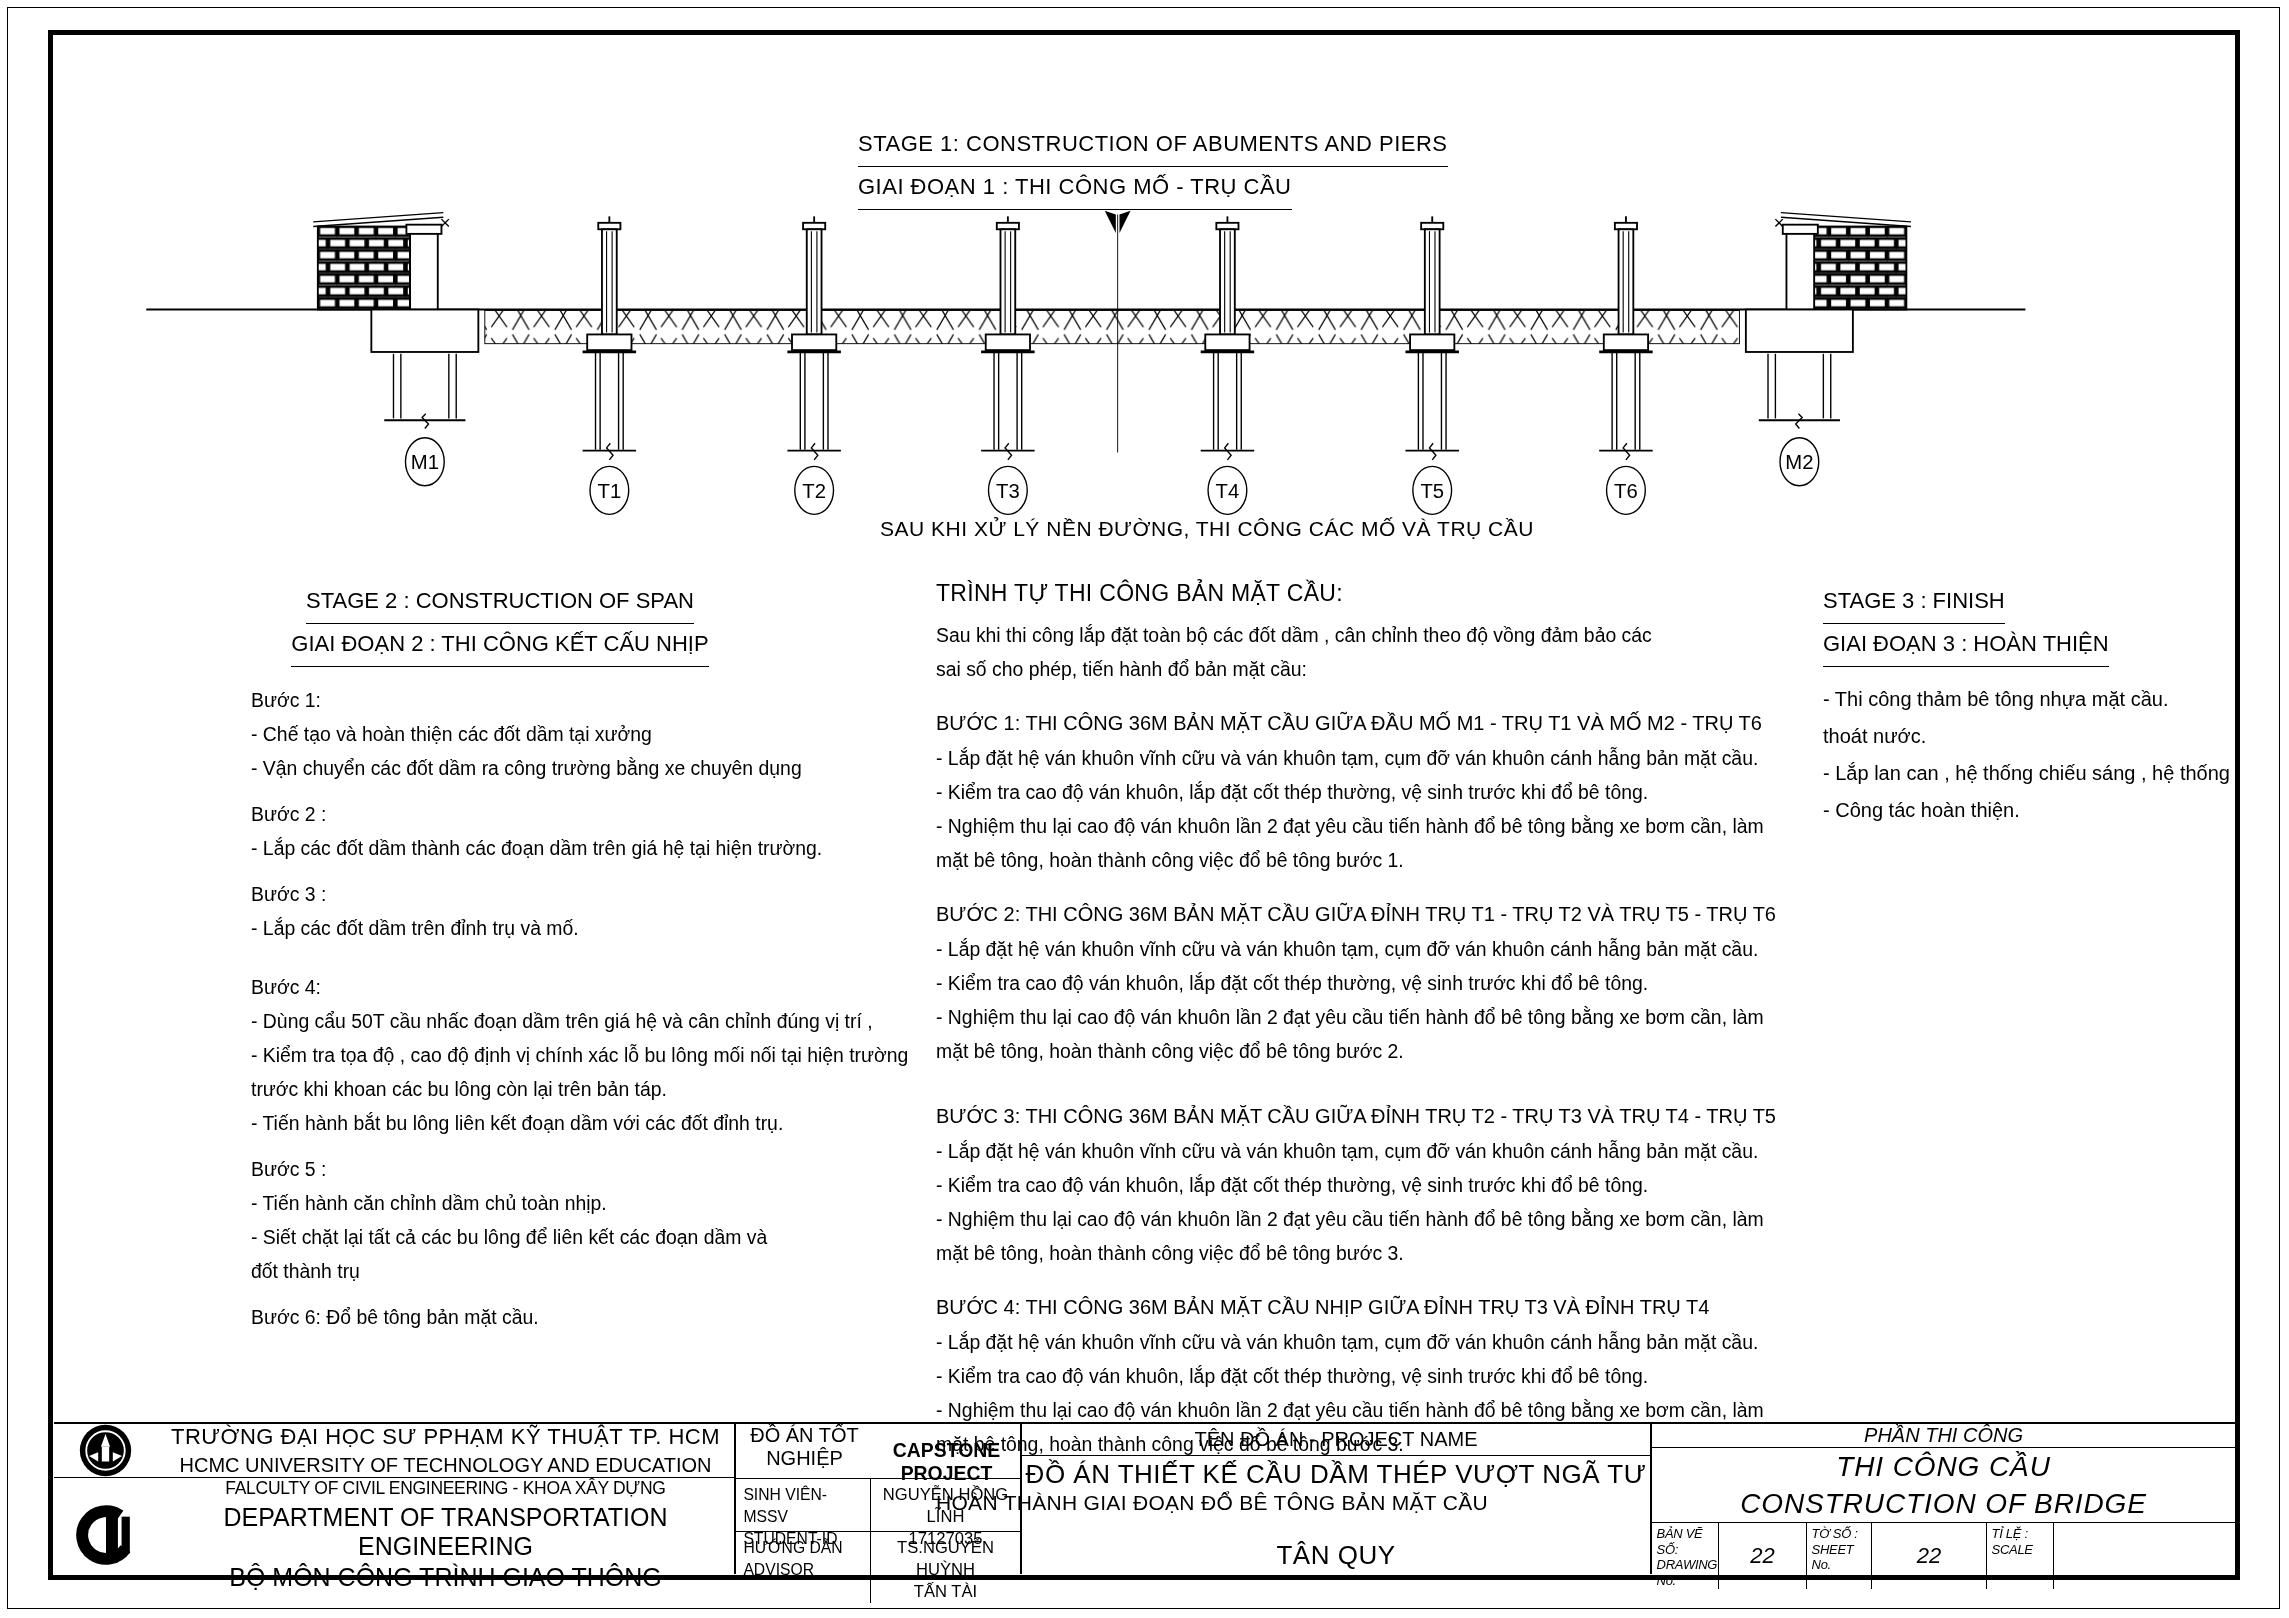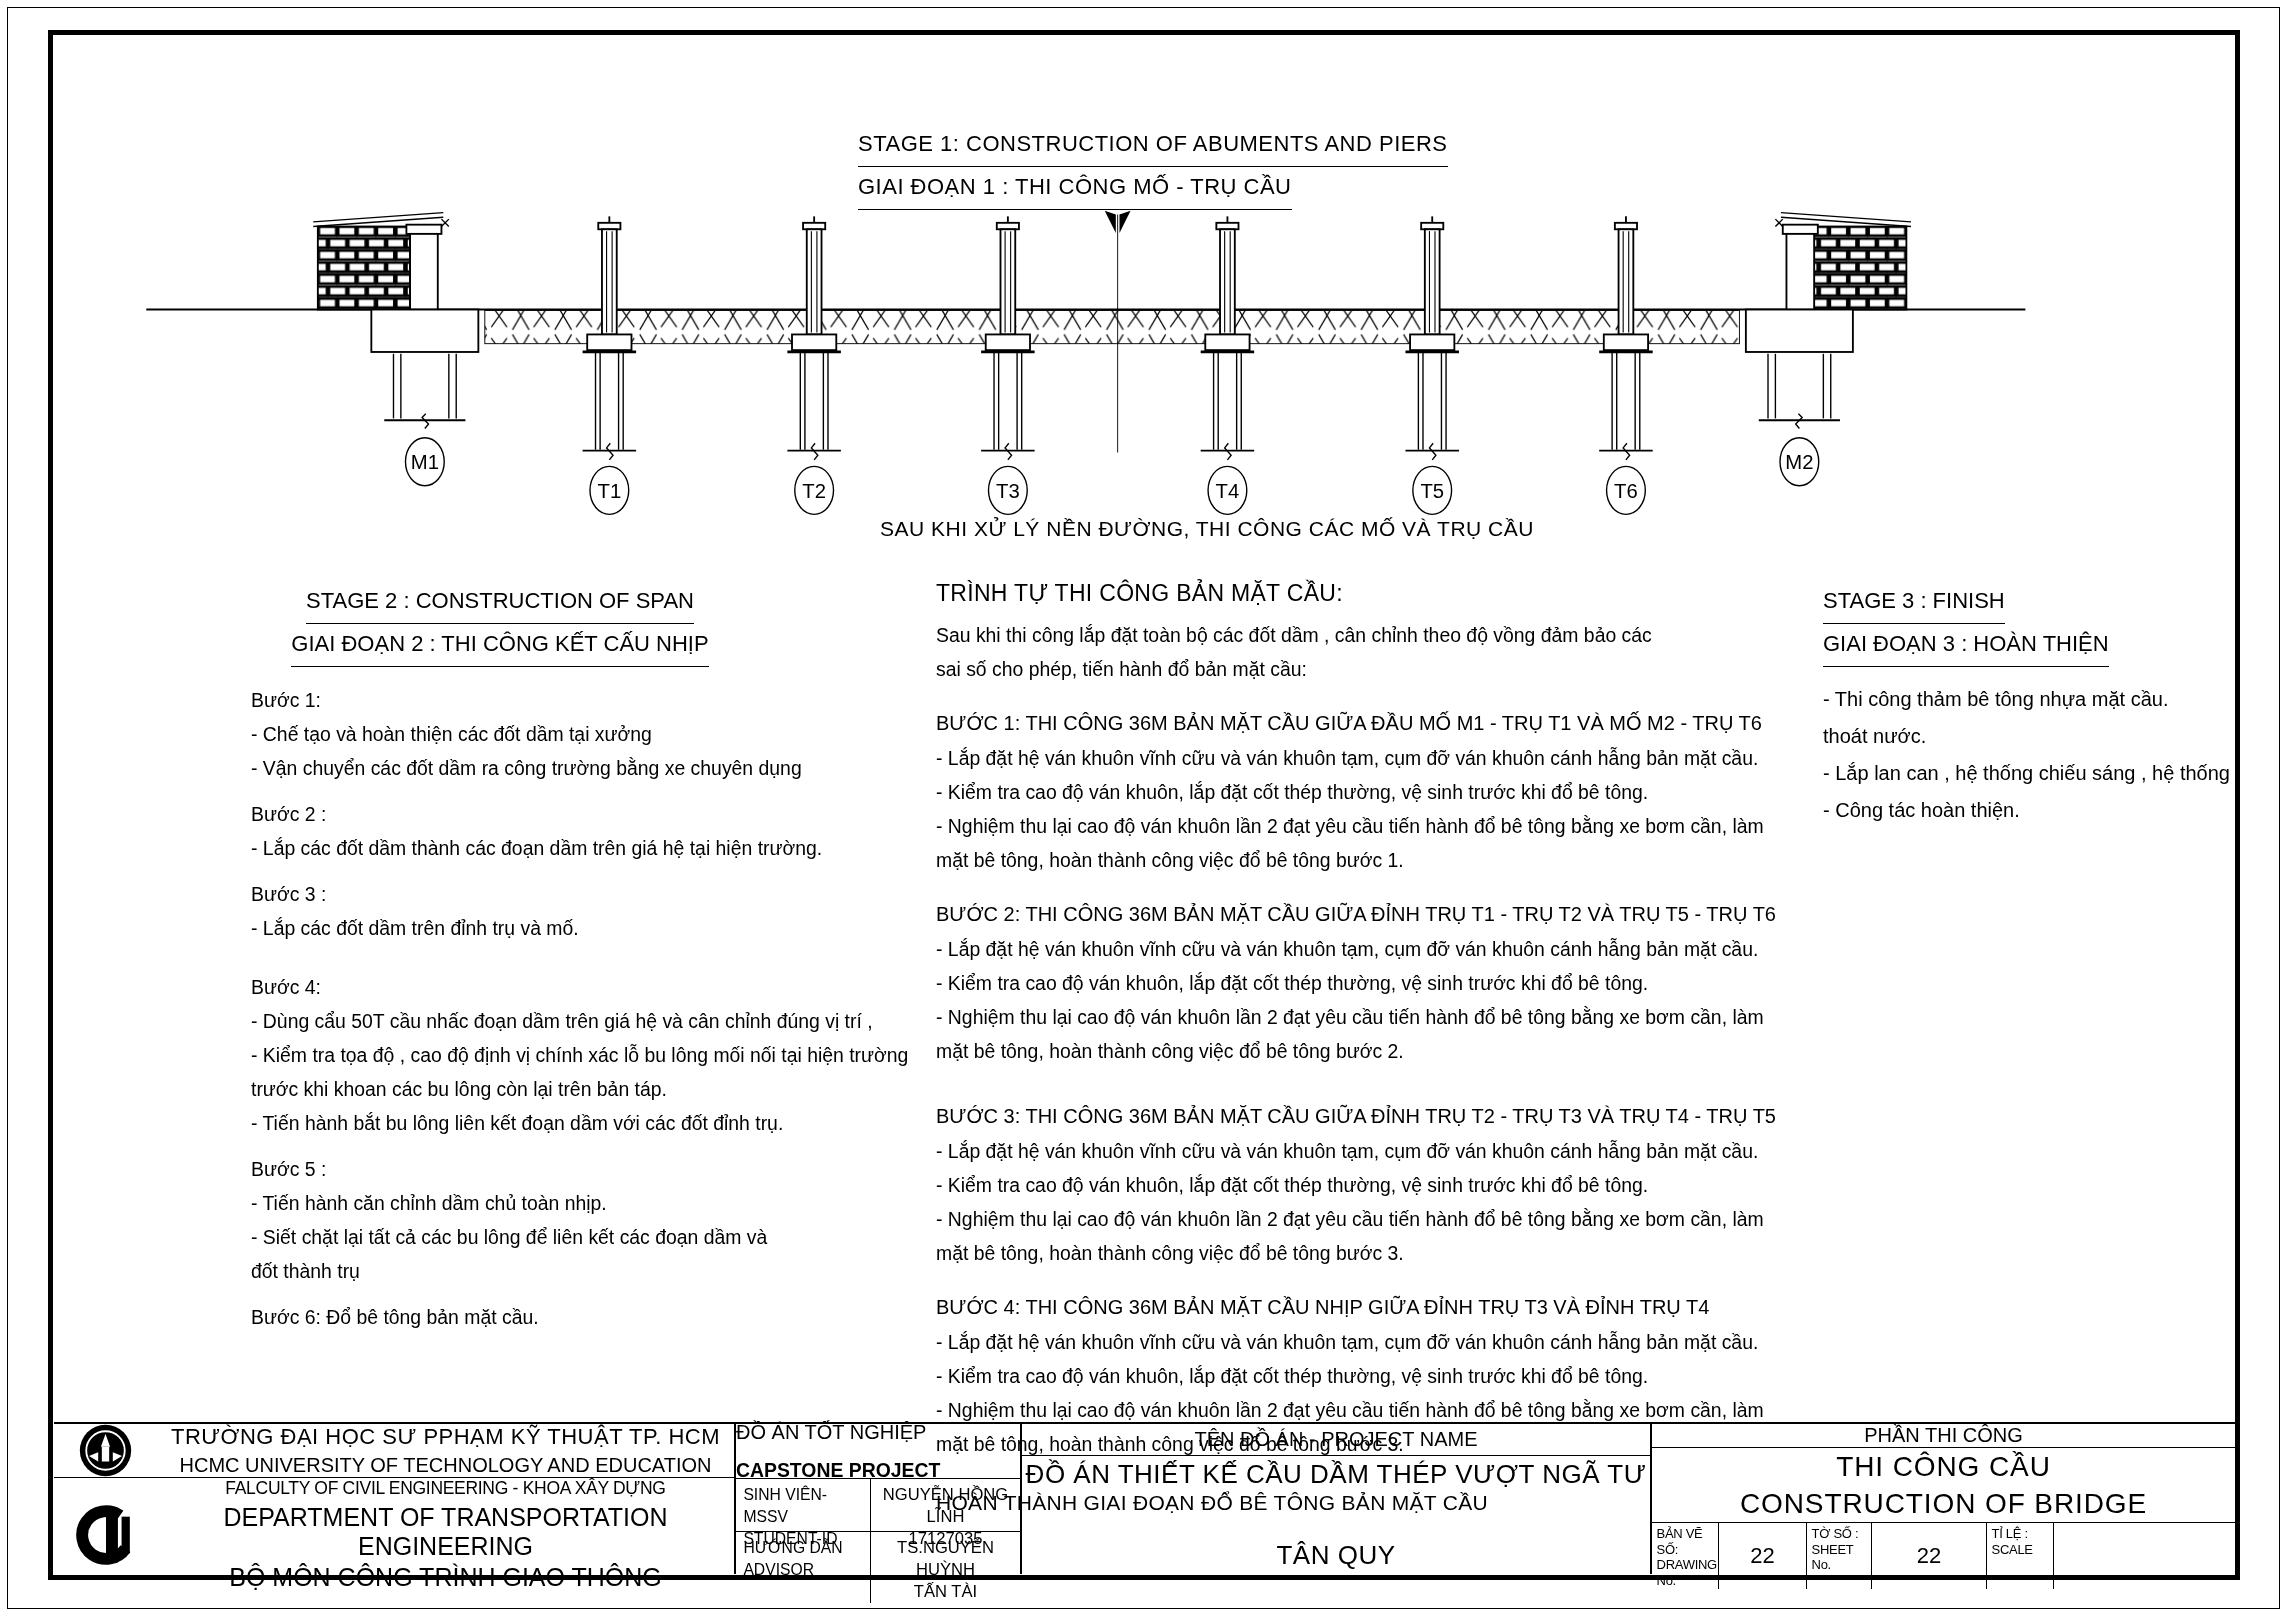--- a/index.html
+++ b/index.html
@@ -48,33 +48,33 @@
   .col-right .body{margin-top:14.8px;font-size:20px;}
   .col-right .line{line-height:37px;}
 
   
   .tb{position:absolute;left:54px;top:1422px;width:2181px;height:152px;
       border-top:2.8px solid #000;display:flex;box-sizing:border-box;}
   .tb,.tb *{box-sizing:border-box;}
   .tb .colA{width:680px;display:flex;flex-direction:column;}
   .tb .colB{width:286px;border-left:2.8px solid #000;display:flex;flex-direction:column;}
   .tb .colC{width:630px;border-left:2.8px solid #000;display:flex;flex-direction:column;}
-  .tb .colD{flex:1;border-left:2.8px solid #000;display:flex;flex-direction:column;}
+  .tb .colD{flex:1;border-left:2.8px solid #000;display:flex;flex-direction:column;font-style:italic;}
 
   .tb .a-r1{height:54px;border-bottom:1.8px solid #000;display:flex;align-items:center;}
   .tb .a-r2{flex:1;display:flex;align-items:center;}
   .tb .logo-box{width:103px;display:flex;justify-content:center;align-items:center;}
   .tb .a-text{flex:1;text-align:center;}
   .tb .a-l1{font-size:22px;letter-spacing:0.5px;}
   .tb .a-l2{font-size:20px;margin-top:3.7px;}
   .tb .a-l3{font-size:17.5px;letter-spacing:-0.3px;}
   .tb .a-l4{font-size:25px;margin-top:3.7px;}
   .tb .a-l5{font-size:25px;margin-top:2.8px;}
 
-  .tb .b-r1{height:54px;display:flex;flex-direction:column;justify-content:center;}
+  .tb .b-r1{height:54px;display:flex;justify-content:center;text-align:center;}
   .tb .b-t1{font-size:20px;}
   .tb .b-t2{font-size:19.4px;margin-top:15px;font-weight:bold;}
   .tb .b-r2{height:53px;border-top:1.8px solid #000;display:flex;}
   .tb .b-r3{flex:1;border-top:1.8px solid #000;display:flex;}
   .tb .b-lab{width:134px;padding:4.6px 0 0 7.4px;font-size:15.7px;line-height:22px;}
   .tb .b-val{flex:1;border-left:1.8px solid #000;padding-top:4.6px;font-size:16.6px;line-height:22px;text-align:center;}
 
   .tb .c-r1{height:32px;border-bottom:1.8px solid #000;display:flex;align-items:center;justify-content:center;font-size:20px;}
   .tb .c-r2{flex:1;display:flex;flex-direction:column;justify-content:space-evenly;text-align:center;font-size:26px;letter-spacing:0.5px;gap:48px;}
 

